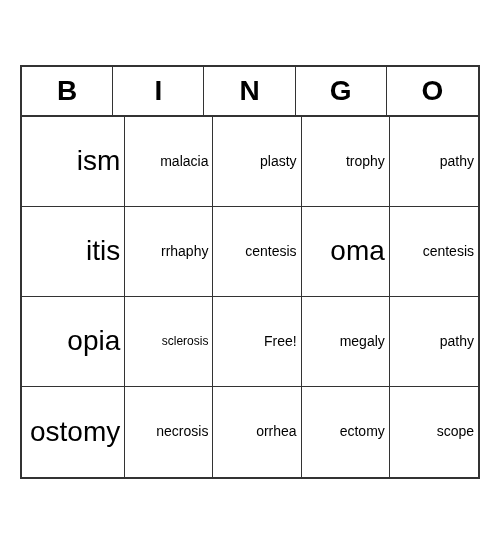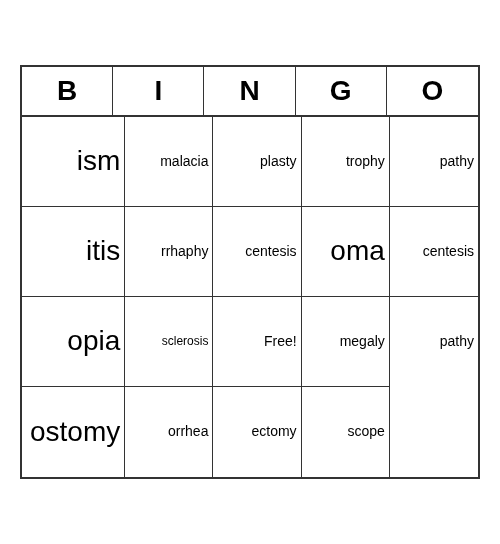--- a/index.html
+++ b/index.html
@@ -140,20 +140,23 @@
       <div class="bingo-cell">
         <span class="cell-text small">megaly</span>
       </div>
       <div class="bingo-cell">
         <span class="cell-text medium">pathy</span>
       </div>
       <div class="bingo-cell">
         <span class="cell-text large">ostomy</span>
       </div>
       <div class="bingo-cell">
+        <span class="cell-text small">necrosis</span>
+      </div>
+      <div class="bingo-cell">
         <span class="cell-text small">orrhea</span>
       </div>
       <div class="bingo-cell">
         <span class="cell-text small">ectomy</span>
       </div>
       <div class="bingo-cell">
         <span class="cell-text medium">scope</span>
       </div>
     </div>
 </div>

